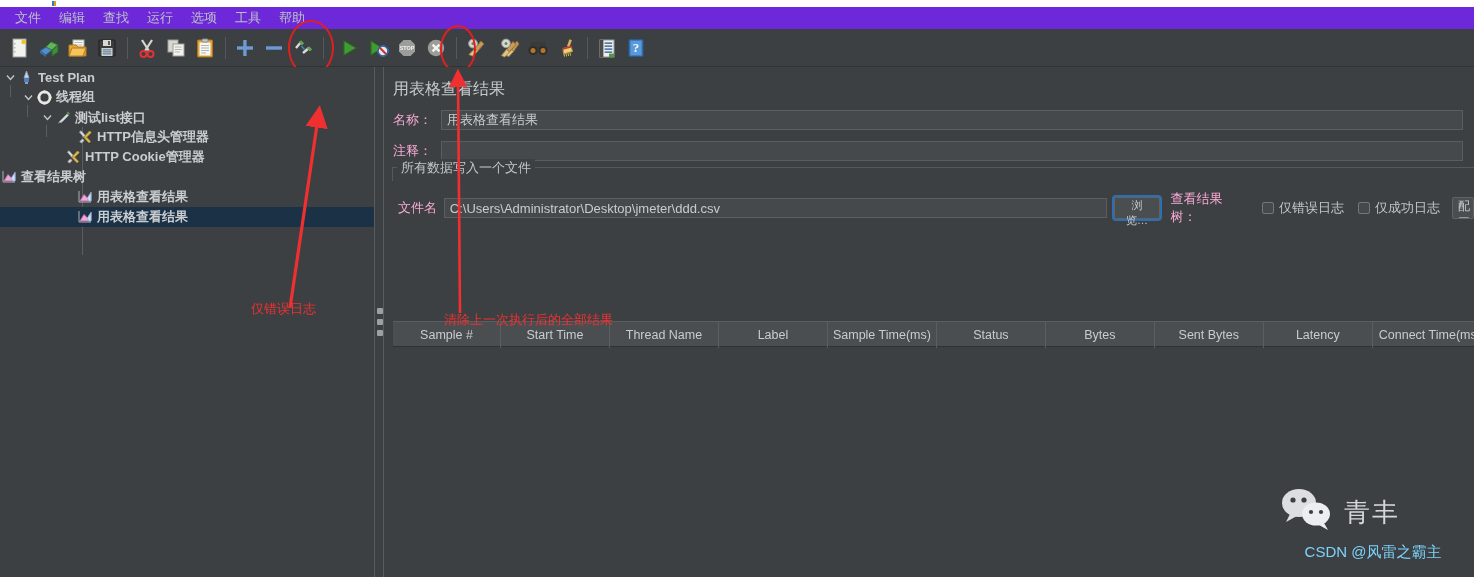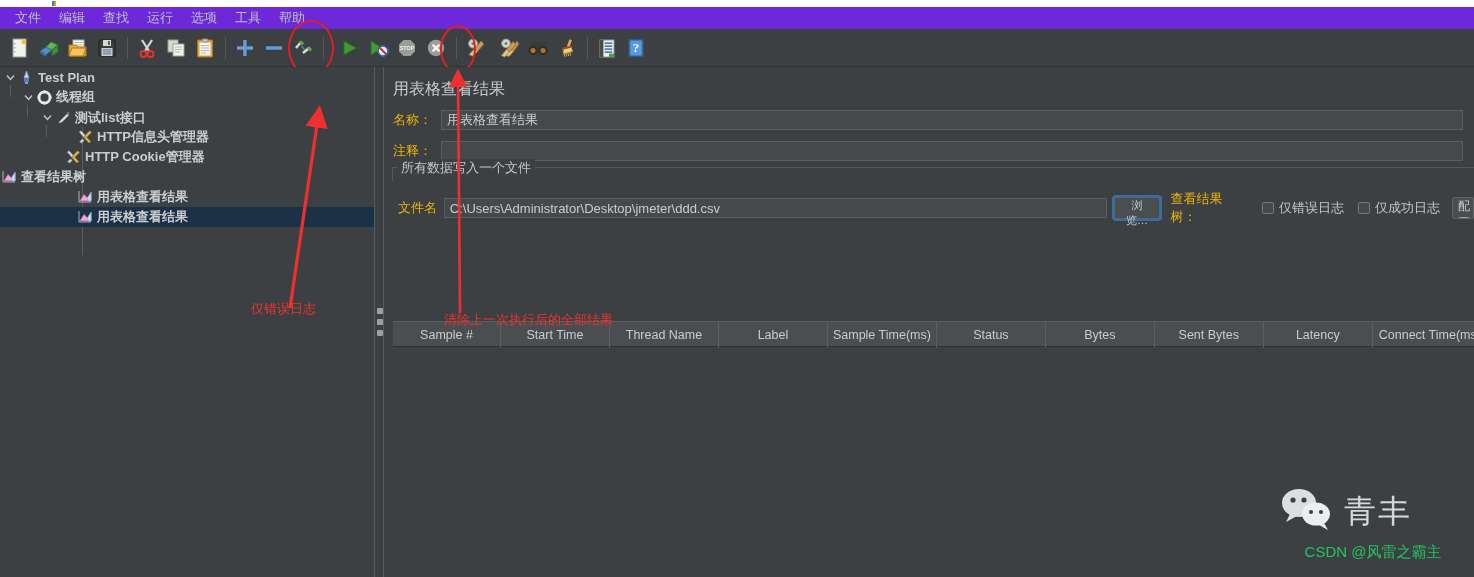--- a/index.html
+++ b/index.html
@@ -55,21 +55,21 @@
            flex:0 0 14px; }
   .twist svg { display:block; }
   .ticon { width:18px; height:20px; display:flex; align-items:center; justify-content:center;
            flex:0 0 18px; }
   .tlabel { padding-left:3px; }
   .guide { position:absolute; width:1px; background:#5a5e61; }
 
   
   .panel-title { position:absolute; top:12px; left:9px; font-size:16px; color:#c6cacd; }
   .frow { position:absolute; display:flex; align-items:center; }
-  .flabel { font-size:13px; color:#eab308; }
+  .flabel { font-size:13px; color:#f9a8d4; }
   .finput { background:#45494c; border:1px solid #5a5e61; color:#c8cccf;
             font-size:13px; height:20px; padding:0 5px; line-height:18px;
             font-family:"Liberation Sans", sans-serif; outline:none; }
 
   .groupbox { position:absolute; top:100px; left:8px; width:1082px; height:120px; }
   .gb-line { position:absolute; left:0; right:0; top:0; height:1px; background:#55595c; }
   .gb-left { position:absolute; left:0; top:0; width:1px; height:14px; background:#55595c; }
   .gb-title { position:absolute; top:-8px; left:5px; background:#3c4043;
               padding:0 4px; font-size:13px; color:#c2c6c9; }
 
@@ -97,22 +97,22 @@
   .tbody { height:330px; background:#3c4043; }
 
   
   .annot { position:absolute; color:#f03030; font-size:13px; white-space:nowrap;
            font-family:"DejaVu Sans", sans-serif; }
   .arrow-svg { position:absolute; pointer-events:none; }
 
   
   .wm { position:absolute; left:1278px; top:487px; width:190px; }
   .wm-row { display:flex; align-items:center; }
-  .wm-text { font-size:32px; color:#d5d7d9; margin-left:8px; letter-spacing:2px; }
-  .wm-sub { margin-top:6px; font-size:15px; color:#22c55e; text-align:center; }
+  .wm-text { font-size:26px; color:#d5d7d9; margin-left:8px; letter-spacing:2px; }
+  .wm-sub { margin-top:6px; font-size:15px; color:#7dd3fc; text-align:center; }
 </style>
 </head>
 <body>
 
 <div id="app">
 
   <div class="top-strip">
     <div class="top-strip-dot"></div>
   </div>
 

